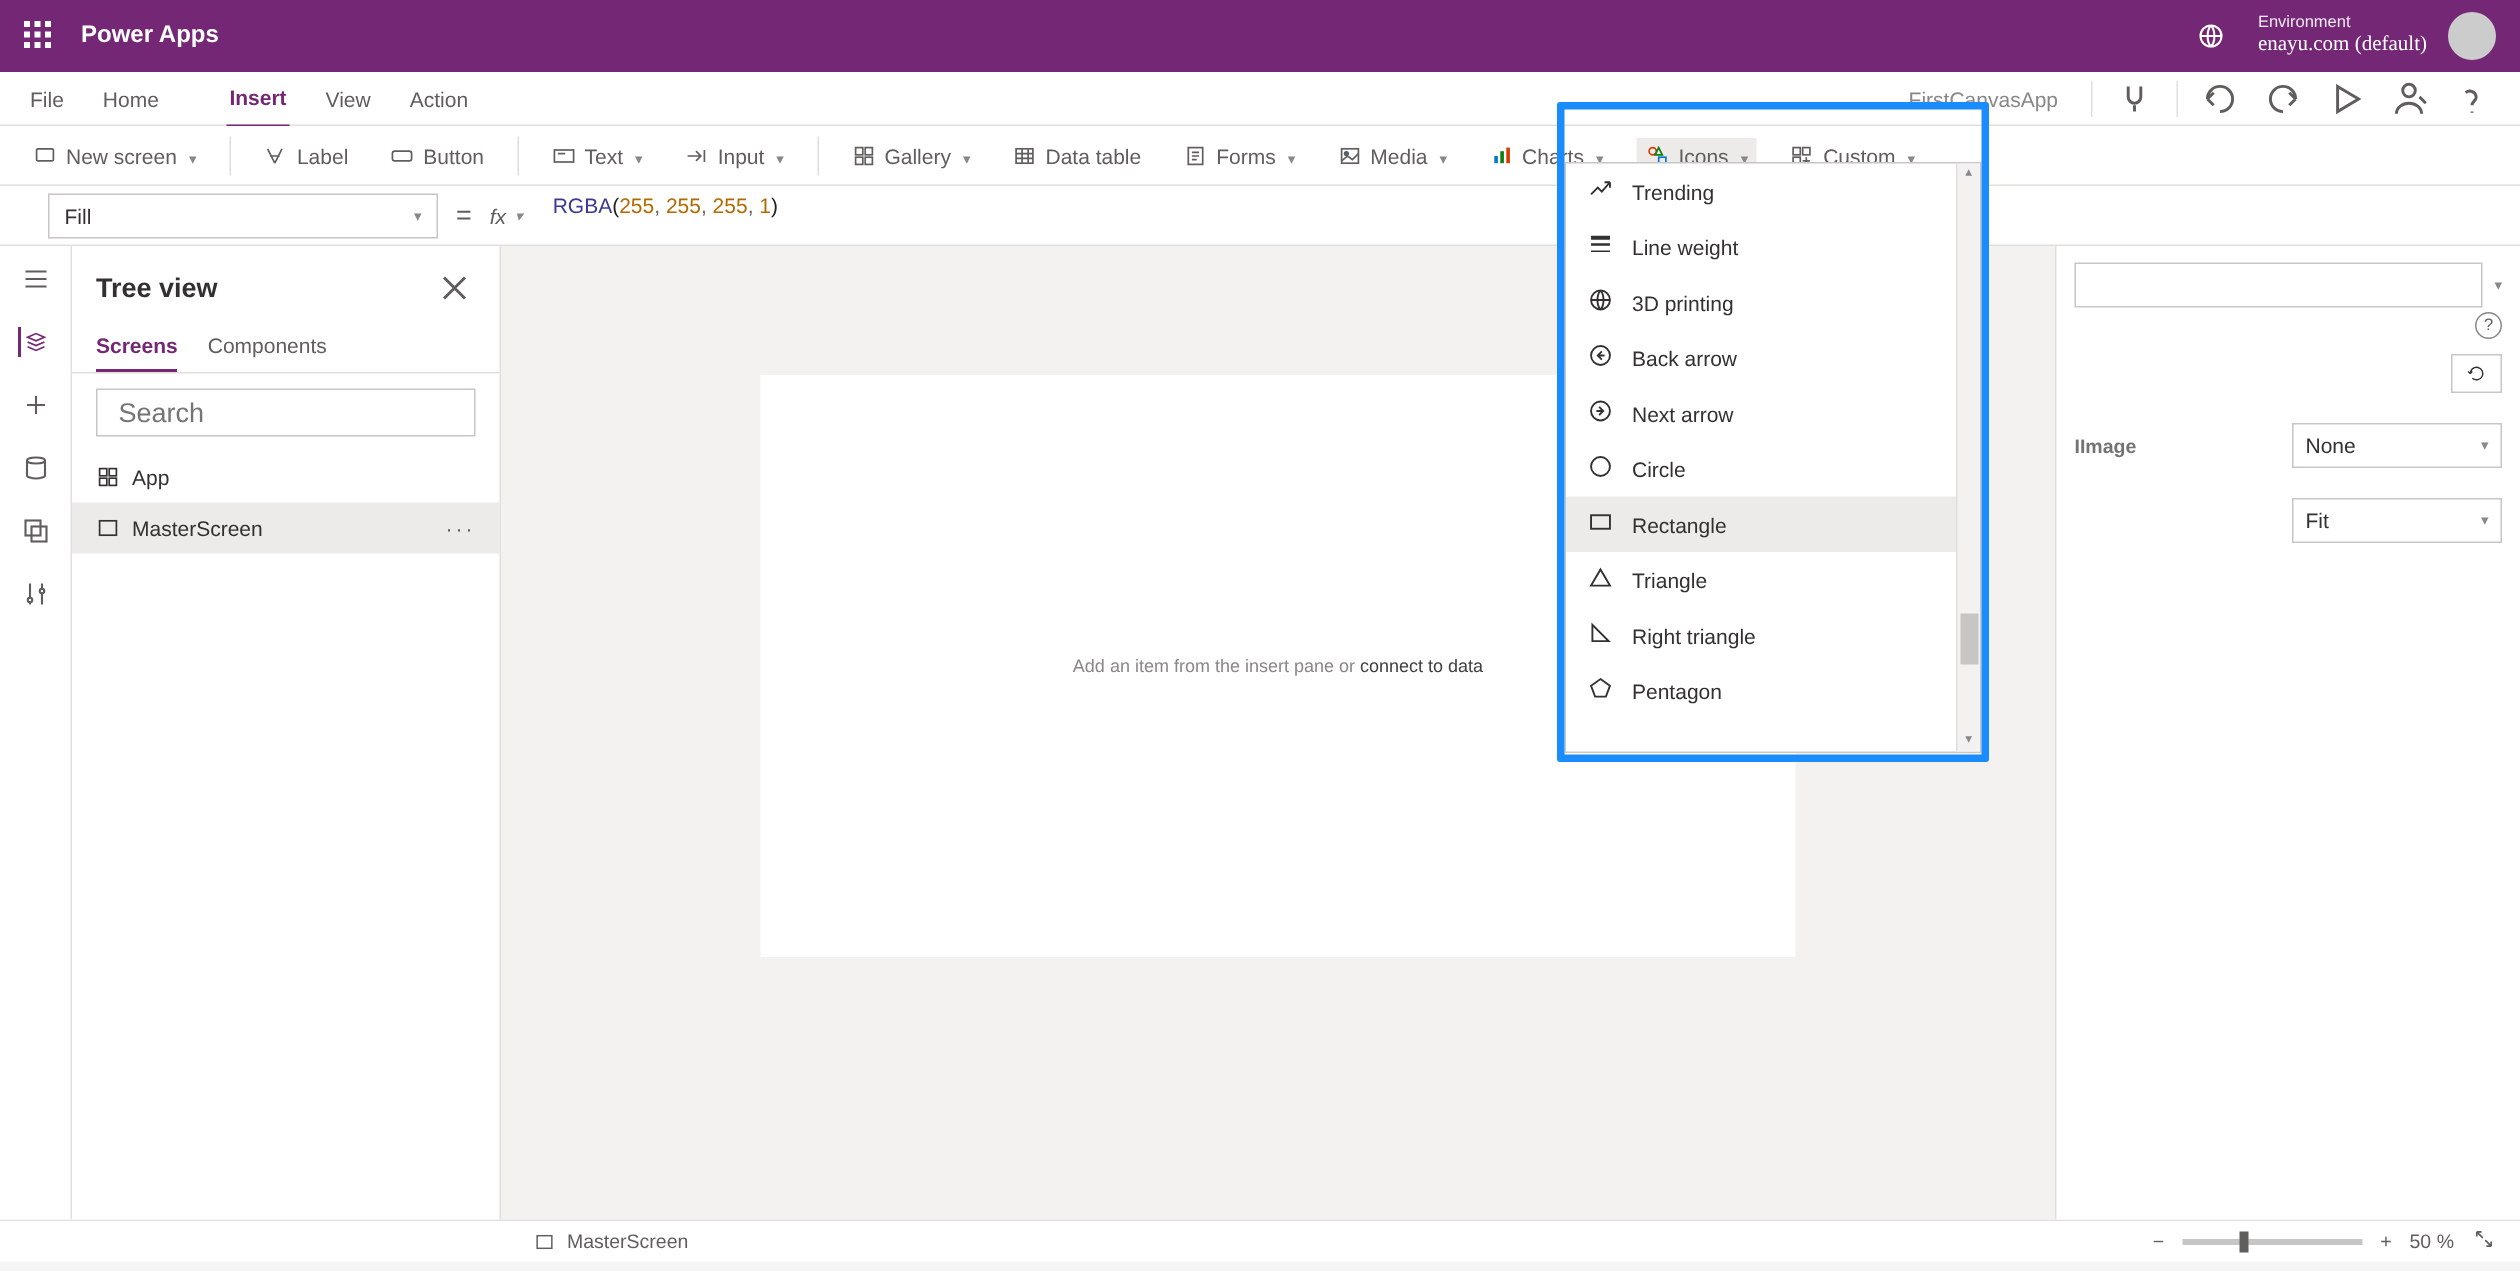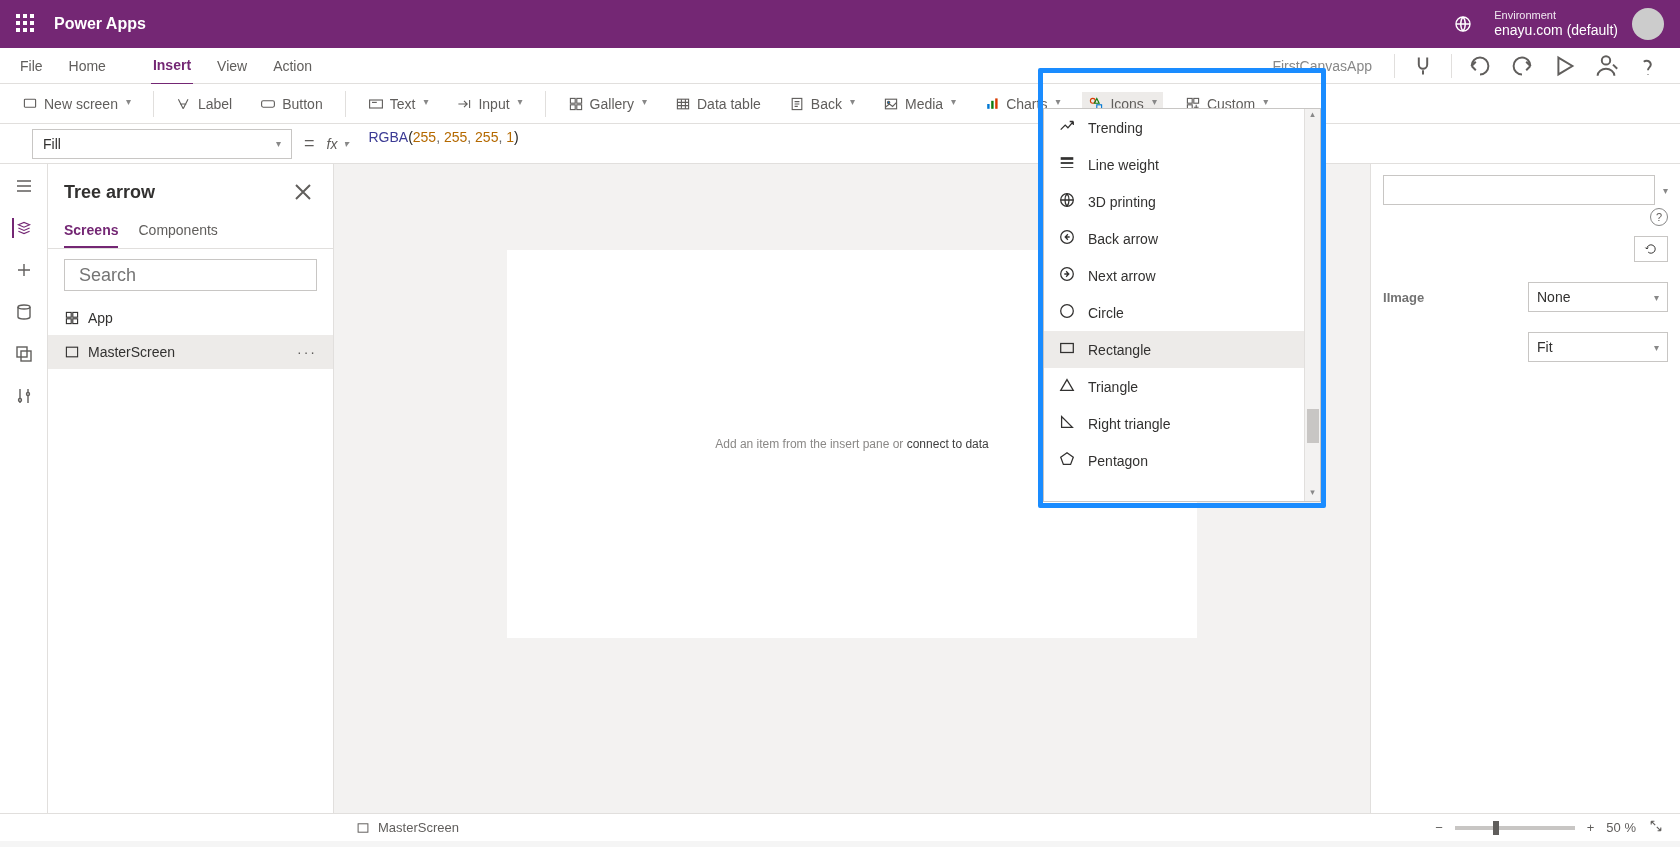--- a/index.html
+++ b/index.html
@@ -7,35 +7,35 @@
 
 
 .topbar { height: 48px; background: #742774; color: #fff; display: flex; align-items: center; padding: 0 16px; }
 .waffle { width: 20px; height: 20px; margin-right: 18px; display: grid; grid-template-columns: repeat(3,4px); grid-template-rows: repeat(3,4px); gap: 3px; }
 .waffle span { background: #fff; width: 4px; height: 4px; }
 .app-title { font-size: 16px; font-weight: 600; }
 .topbar-right { margin-left: auto; display: flex; align-items: center; gap: 14px; }
 .env-block { display: flex; align-items: center; gap: 10px; }
 .env-text { line-height: 1.2; margin-left: 12px; }
 .env-label { font-size: 11px; opacity: .9; }
-.env-name { font-size: 14px; }
+.env-name { font-size: 14px; font-family: Liberation Serif, serif; }
 .avatar { width: 32px; height: 32px; border-radius: 50%; background: #ccc; }
 
 
 .menubar { height: 36px; background: #fff; border-bottom: 1px solid #e1dfdd; display: flex; align-items: center; padding: 0 18px; gap: 22px; position: relative; }
 .menu-item { color: #605e5c; cursor: pointer; padding: 10px 2px; }
 .menu-item.active { color: #742774; border-bottom: 2px solid #742774; font-weight: 600; margin-left: 21px; }
 .menubar-right { margin-left: auto; display: flex; align-items: center; gap: 14px; color: #605e5c; }
 .appname-field { color: #888; font-size: 14px; margin-right: 8px; }
 .icon-btn { width: 28px; height: 28px; display: flex; align-items: center; justify-content: center; cursor: pointer; color: #605e5c; }
 .vsep { width: 1px; height: 24px; background: #e1dfdd; }
 
 
 .ribbon { height: 40px; background: #fff; border-bottom: 1px solid #e1dfdd; display: flex; align-items: center; padding: 0 16px; gap: 16px; color: #605e5c; position: relative; }
-.ribbon-group { display: flex; align-items: flex-start; gap: 6px; cursor: pointer; padding: 4px 6px; }
+.ribbon-group { display: flex; align-items: flex-end; gap: 6px; cursor: pointer; padding: 4px 6px; }
 .ribbon-group.active { background: #edebe9; }
 .ribbon-group svg { width: 16px; height: 16px; }
 .chev { font-size: 10px; color: #888; margin-left: 2px; }
 .rsep { width: 1px; height: 26px; background: #e1dfdd; }
 
 
 .formula-row { height: 40px; background: #fff; border-bottom: 1px solid #e1dfdd; display: flex; align-items: center; padding: 0 16px 0 32px; gap: 12px; }
 .prop-select { width: 260px; height: 30px; border: 1px solid #c8c6c4; background: #fff; display: flex; align-items: center; padding: 0 10px; justify-content: space-between; color: #323130; }
 .eq { font-size: 18px; color: #605e5c; }
 .fx { font-style: italic; color: #605e5c; display: flex; align-items: center; gap: 4px; }
@@ -225,21 +225,21 @@
         <rect x="3" y="4" width="14" height="12"></rect>
         <path d="M3 8h14M3 12h14M8 4v12M13 4v12"></path>
       </svg>
     <span>Data table</span>
   </div>
   <div class="ribbon-group">
     <svg viewBox="0 0 20 20" stroke="#0078d4">
         <rect x="4" y="3" width="12" height="14"></rect>
         <path d="M7 7h6M7 10h6M7 13h4"></path>
       </svg>
-    <span>Back</span>
+    <span>Forms</span>
       <span class="chev">▾</span>
   </div>
   <div class="ribbon-group">
     <svg viewBox="0 0 20 20" stroke="#0078d4">
         <rect x="3" y="4" width="14" height="12"></rect>
         <circle cx="7" cy="8" r="1.5" fill="#0078d4"></circle>
         <path d="M3 14l5-4 4 3 5-5"></path>
       </svg>
     <span>Media</span>
       <span class="chev">▾</span>
@@ -320,21 +320,21 @@
         <svg viewBox="0 0 20 20">
           <path d="M6 3v10M6 15v2M14 3v4M14 9v8"></path>
           <circle cx="6" cy="14" r="1.5"></circle>
           <circle cx="14" cy="8" r="1.5"></circle>
         </svg>
       </div>
   </div>
 
   <div class="treepanel">
     <div class="tree-header">
-      <div class="tree-title">Tree arrow</div>
+      <div class="tree-title">Tree view</div>
       <div class="icon-btn">
           <svg viewBox="0 0 20 20">
             <path d="M5 5l10 10M15 5L5 15"></path>
           </svg>
         </div>
     </div>
     <div class="tree-tabs">
       <div class="tree-tab active">Screens</div>
       <div class="tree-tab">Components</div>
     </div>

